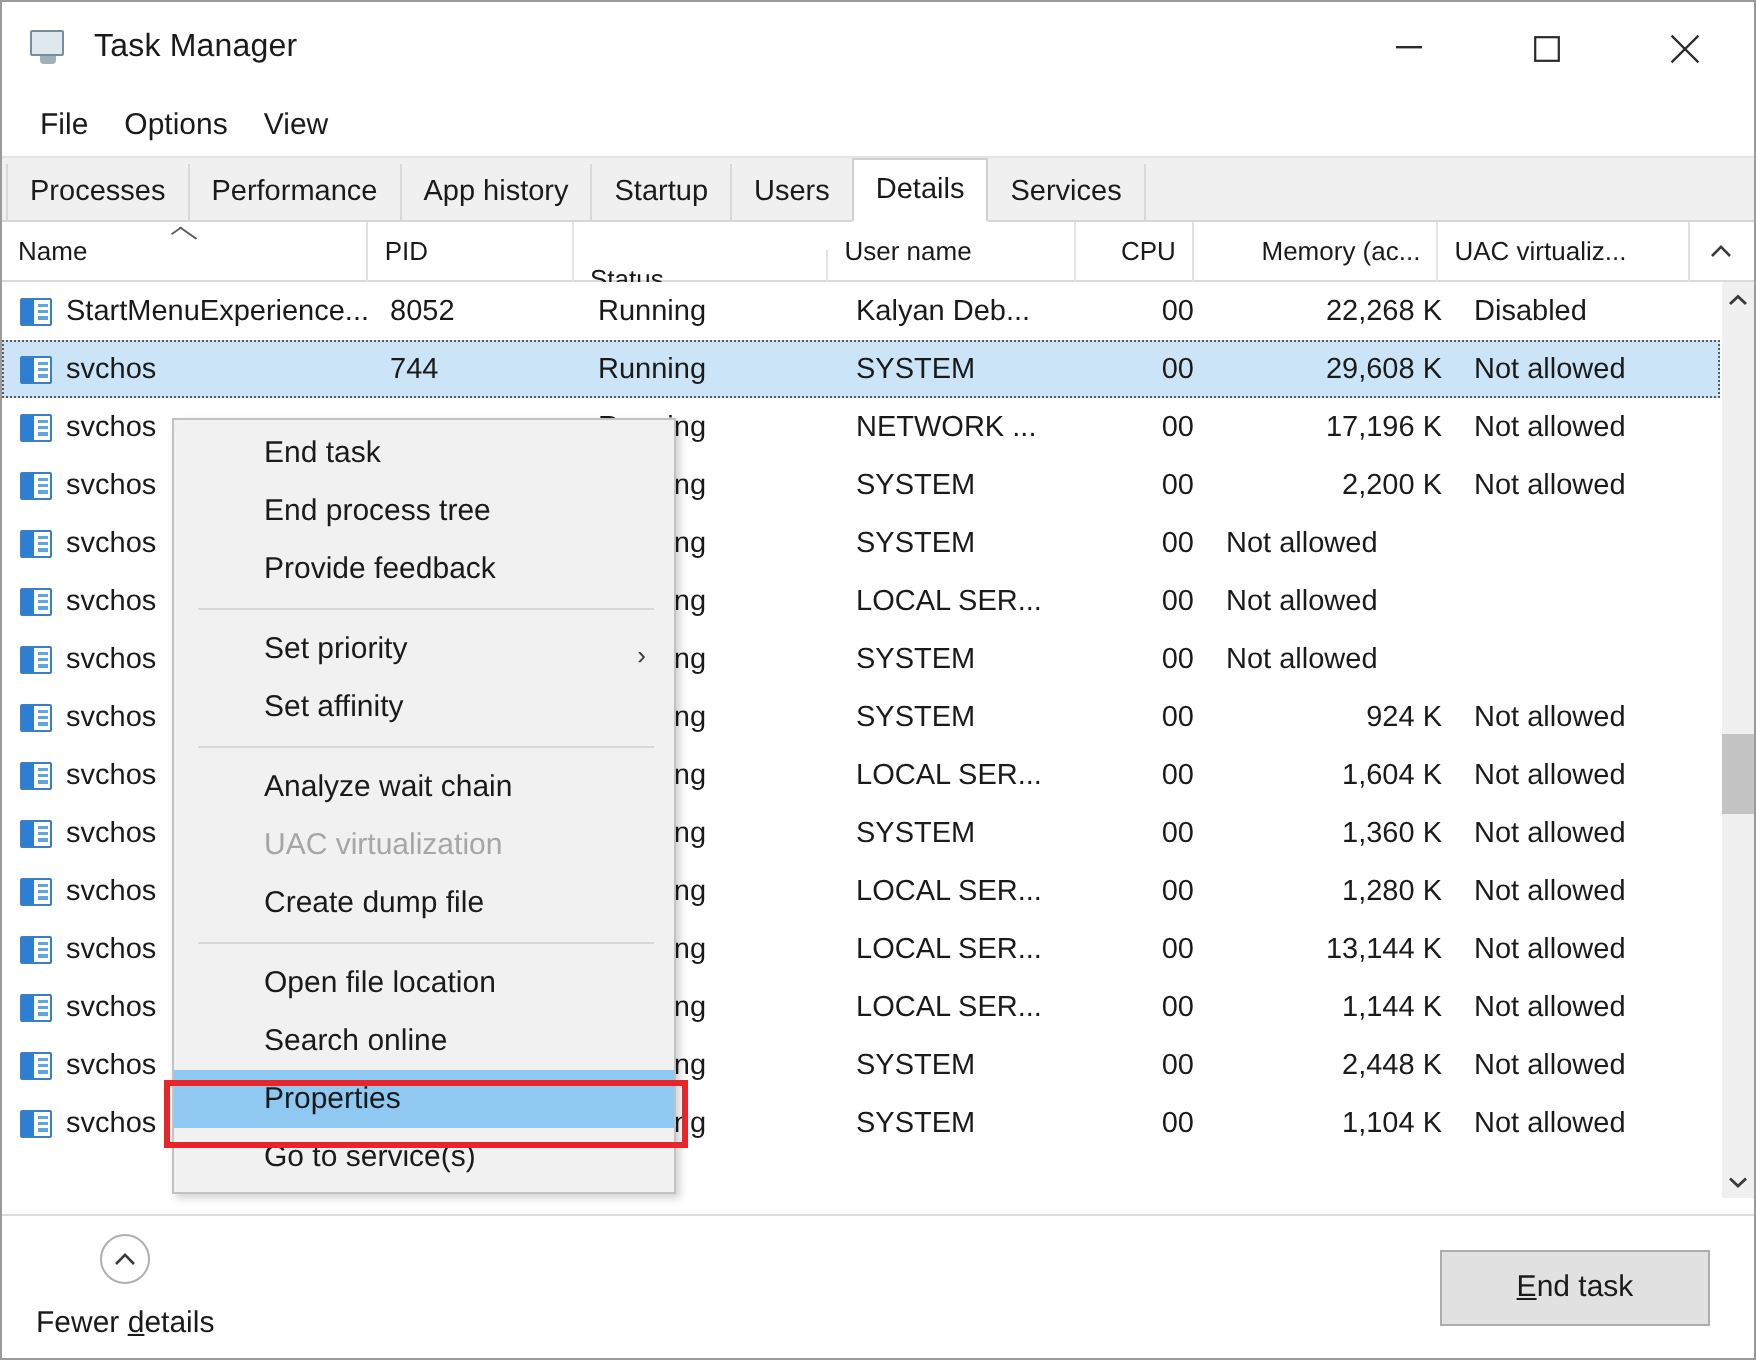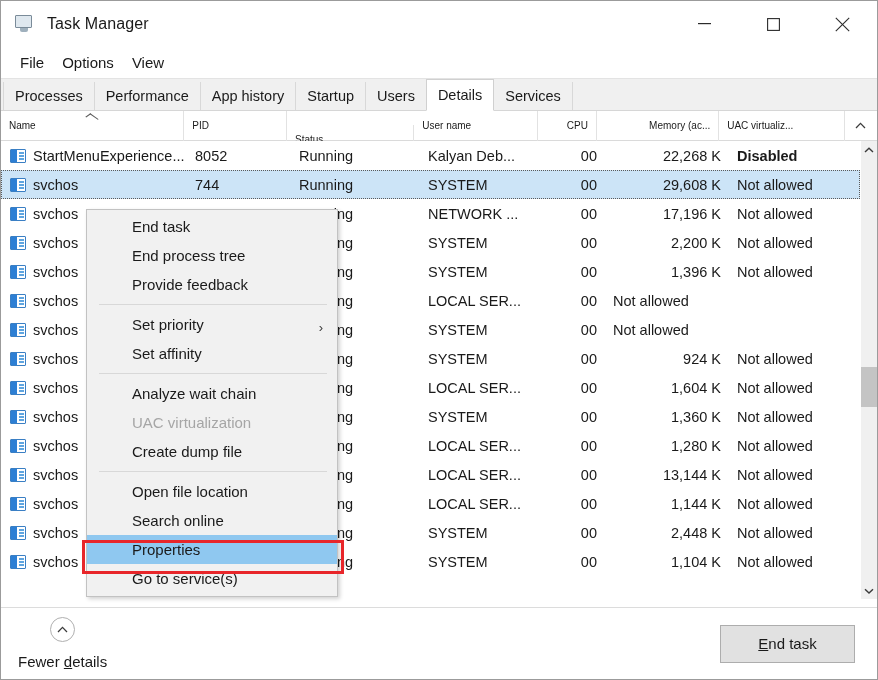--- a/index.html
+++ b/index.html
@@ -114,21 +114,21 @@
   }
 
   
   .colheader {
     position: relative;
     height: 30px;
     background: #ffffff;
     border-bottom: 1px solid #dadada;
     display: flex;
     align-items: center;
-    font-size: 10px;
+    font-size: 13px;
     color: #1a1a1a;
   }
   .ch {
     height: 30px;
     display: flex; align-items: center;
     border-right: 1px solid #e2e2e2;
     padding: 0 8px;
     position: relative;
     white-space: nowrap;
     overflow: hidden;
@@ -409,21 +409,21 @@
         <div class="row">
           <div class="cell cell-name" style="width: 186px;">
             <span class="proc-icon"></span>
             <span>StartMenuExperience...</span>
           </div>
           <div class="cell" style="width: 104px;">8052</div>
           <div class="cell" style="width: 129px;">Running</div>
           <div class="cell" style="width: 125px;">Kalyan Deb...</div>
           <div class="cell num" style="width: 60px;">00</div>
           <div class="cell num" style="width: 124px;">22,268 K</div>
-          <div class="cell" style="width: 127px; font-weight: bold;">Disabled</div>
+          <div class="cell" style="width: 127px;">Disabled</div>
         </div>
         <div class="row selected">
           <div class="cell cell-name" style="width: 186px;">
             <span class="proc-icon"></span>
             <span>svchos</span>
           </div>
           <div class="cell" style="width: 104px;">744</div>
           <div class="cell" style="width: 129px;">Running</div>
           <div class="cell" style="width: 125px;">SYSTEM</div>
           <div class="cell num" style="width: 60px;">00</div>
@@ -456,21 +456,20 @@
         </div>
         <div class="row">
           <div class="cell cell-name" style="width: 186px;">
             <span class="proc-icon"></span>
             <span>svchos</span>
           </div>
           <div class="cell" style="width: 104px;"></div>
           <div class="cell" style="width: 129px;">Running</div>
           <div class="cell" style="width: 125px;">SYSTEM</div>
           <div class="cell num" style="width: 60px;">00</div>
-          <div class="cell num" style="width: 124px;">1,396 K</div>
           <div class="cell" style="width: 127px;">Not allowed</div>
         </div>
         <div class="row">
           <div class="cell cell-name" style="width: 186px;">
             <span class="proc-icon"></span>
             <span>svchos</span>
           </div>
           <div class="cell" style="width: 104px;"></div>
           <div class="cell" style="width: 129px;">Running</div>
           <div class="cell" style="width: 125px;">LOCAL SER...</div>

